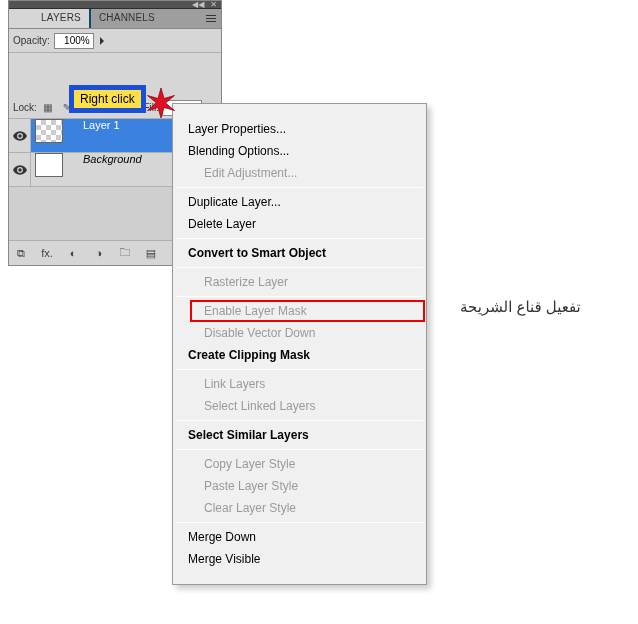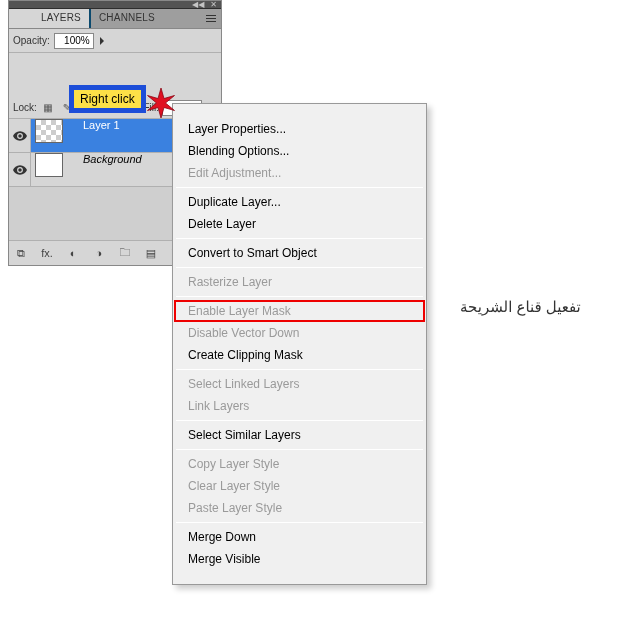--- a/index.html
+++ b/index.html
@@ -215,22 +215,22 @@
     z-index:3;
   }
   .ctx-item {
     height:22px;
     display:flex;align-items:center;
     padding:0 14px;
     font-size:12px;
     color:#000;
     position:relative;
   }
-  .ctx-item.disabled { color:#9a9a9a; }
-  .ctx-item.strong { font-weight:normal; }
+  .ctx-item.disabled { color:#9a9a9a;margin-left:16px; }
+  .ctx-item.strong { font-weight:bold; }
   .ctx-sep {
     height:1px;
     margin:3px 2px;
     background:#c8c8c8;
     border-bottom:1px solid #fff;
   }
   .ctx-item.highlight {
     outline:2px solid #e00;
     outline-offset:-2px;
   }
@@ -341,26 +341,26 @@
   <div class="ctx-item">Delete Layer</div>
   <div class="ctx-sep"></div>
   <div class="ctx-item strong">Convert to Smart Object</div>
   <div class="ctx-sep"></div>
   <div class="ctx-item disabled">Rasterize Layer</div>
   <div class="ctx-sep"></div>
   <div class="ctx-item disabled highlight">Enable Layer Mask</div>
   <div class="ctx-item disabled">Disable Vector Down</div>
   <div class="ctx-item strong">Create Clipping Mask</div>
   <div class="ctx-sep"></div>
+  <div class="ctx-item disabled">Link Layers</div>
   <div class="ctx-item disabled">Select Linked Layers</div>
-  <div class="ctx-item disabled">Link Layers</div>
   <div class="ctx-sep"></div>
   <div class="ctx-item strong">Select Similar Layers</div>
   <div class="ctx-sep"></div>
   <div class="ctx-item disabled">Copy Layer Style</div>
+  <div class="ctx-item disabled">Paste Layer Style</div>
   <div class="ctx-item disabled">Clear Layer Style</div>
-  <div class="ctx-item disabled">Paste Layer Style</div>
   <div class="ctx-sep"></div>
   <div class="ctx-item">Merge Down</div>
   <div class="ctx-item">Merge Visible</div>
 </div>
 
 <div class="annot">تفعيل قناع الشريحة</div>
 
 </body></html>

